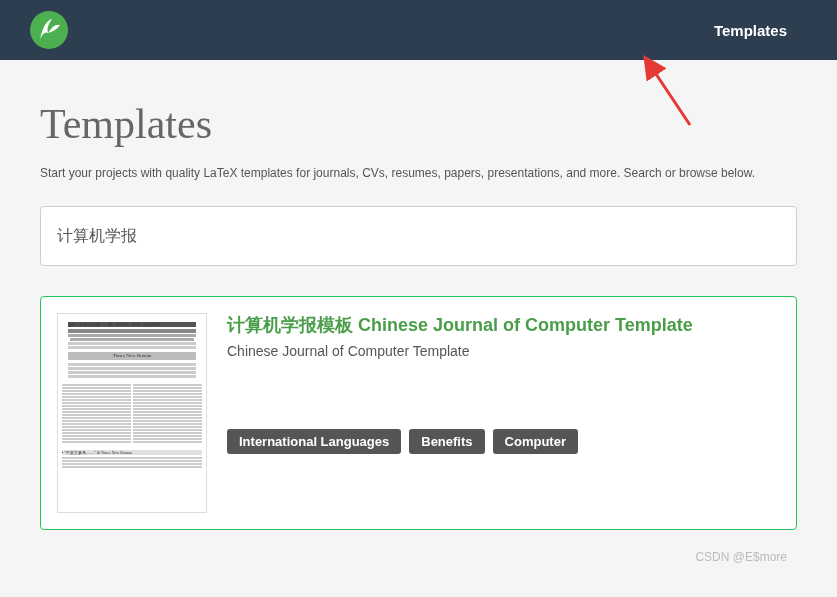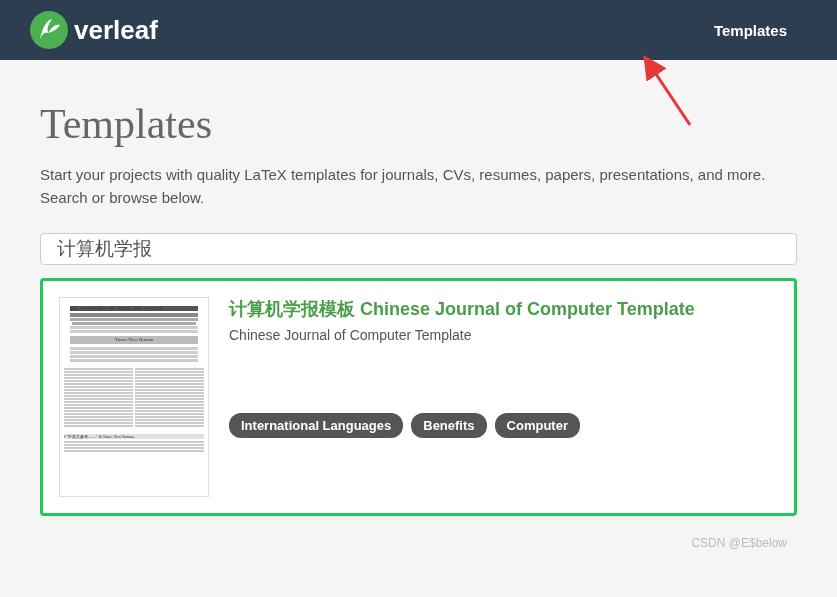--- a/index.html
+++ b/index.html
@@ -66,46 +66,46 @@
 
     .page-title {
       font-size: 42px;
       color: #666;
       font-weight: normal;
       margin-bottom: 16px;
       font-family: Georgia, serif;
     }
 
     .page-description {
-      font-size: 15px;
+      font-size: 12px;
       color: #555;
       line-height: 1.5;
       margin-bottom: 24px;
       max-width: 780px;
       font-family: Arial, sans-serif;
     }
 
     
     .search-bar {
       background: white;
       border: 1px solid #ccc;
       border-radius: 4px;
-      padding: 4px 16px;
-      font-size: 19px;
+      padding: 20px 16px;
+      font-size: 16px;
       color: #555;
       width: 100%;
       max-width: 780px;
-      margin-bottom: 13px;
+      margin-bottom: 30px;
       font-family: Arial, sans-serif;
     }
 
     
     .template-card {
       background: white;
-      border: 3px solid #22c55e;
+      border: 1px solid #22c55e;
       border-radius: 4px;
       display: flex;
       padding: 16px;
       max-width: 780px;
     }
 
     .template-thumbnail {
       width: 150px;
       min-width: 150px;
       height: 200px;
@@ -146,21 +146,21 @@
       gap: 8px;
       flex-wrap: wrap;
       margin-top: 70px;
     }
 
     .tag {
       background: #555;
       color: white;
       font-size: 13px;
       padding: 5px 12px;
-      border-radius: 12px;
+      border-radius: 3px;
       font-family: Arial, sans-serif;
       font-weight: bold;
     }
 
     
     .watermark {
       text-align: right;
       font-size: 12px;
       color: #bbb;
       margin-top: 20px;
@@ -171,21 +171,20 @@
 </head>
 <body>
 
 <nav>
   <div class="logo-area">
     <svg class="logo-leaf" viewBox="0 0 38 38" xmlns="http://www.w3.org/2000/svg">
       <circle cx="19" cy="19" r="19" fill="#4CAF50"></circle>
       <path d="M10 28 Q14 10 22 8 Q16 16 18 22 Q14 20 10 28Z" fill="white"></path>
       <path d="M18 22 Q24 12 30 14 Q26 20 18 22Z" fill="white"></path>
     </svg>
-    <span class="logo-text">verleaf</span>
   </div>
   <div class="nav-links">
     <div class="nav-link active">
       <span>Templates</span>
     </div>
   </div>
 
   <svg class="arrow-annotation" width="80" height="80" viewBox="0 0 80 80">
     <defs>
       <marker id="arrowhead" markerWidth="8" markerHeight="8" refX="4" refY="4" orient="auto">
@@ -283,14 +282,14 @@
       <div class="template-subtitle">Chinese Journal of Computer Template</div>
 
       <div class="tags">
         <span class="tag">International Languages</span>
         <span class="tag">Benefits</span>
         <span class="tag">Computer</span>
       </div>
     </div>
   </div>
 
-  <div class="watermark">CSDN @E$below</div>
+  <div class="watermark">CSDN @E$more</div>
 </div>
 
 </body></html>

